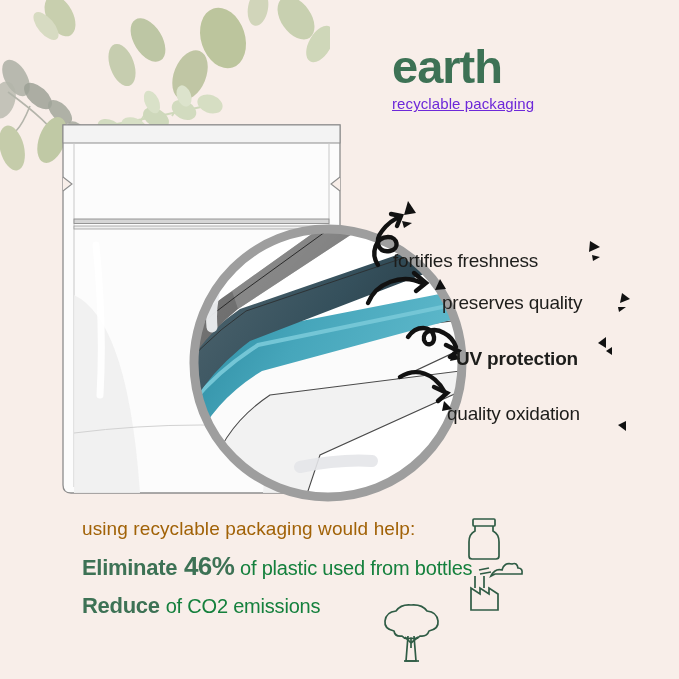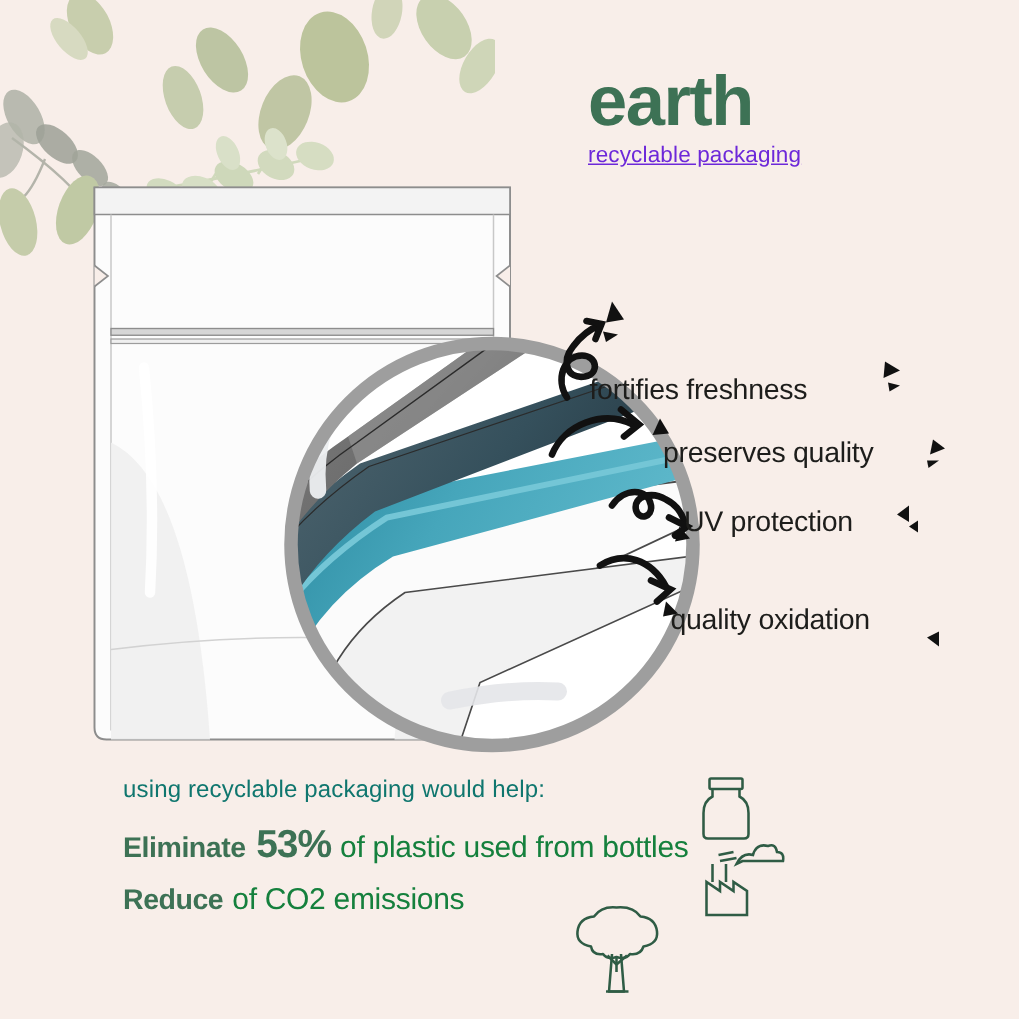--- a/index.html
+++ b/index.html
@@ -33,31 +33,31 @@
   
   .artwork { position:absolute; left:0px; top:95px; width:470px; height:420px; }
 
   
   .feature {
     position:absolute; font-size:19px; color:#1d1d1b;
     white-space:nowrap; letter-spacing:-0.2px;
   }
   .f1 { left:393px; top:222px;margin-top:28px; }
   .f2 { left:442px; top:280px;margin-top:12px; }
-  .f3 { left:456px; top:338px; }
+  .f3 { left:456px; top:348px;font-weight:bold; }
   .f4 { left:447px; top:403px; }
 
   .callouts { position:absolute; left:360px; top:195px; width:319px; height:250px; pointer-events:none; }
 
   
   .stats { position:absolute; left:82px; top:518px; width:520px; }
-  .stats .intro { font-size:16px; color:#0f766e; letter-spacing:0.1px; }
+  .stats .intro { font-size:19px; color:#a16207; letter-spacing:0.1px; }
   .stat-row { display:flex; align-items:baseline; margin-top:11px; }
   .stat-row .verb {
-    font-size:19px; font-weight:bold; color:#3d7255; letter-spacing:-0.3px;
+    font-size:22px; font-weight:bold; color:#3d7255; letter-spacing:-0.3px;
   }
   .stat-row .num {
     font-size:26px; font-weight:bold; color:#3d7255;
     letter-spacing:-0.7px; margin-left:7px;
   }
   .stat-row .rest {
     font-size:20px; color:#15803d; letter-spacing:-0.2px; margin-left:6px; font-weight:400;
   }
   .stat-icons { position:absolute; left:455px; top:512px; width:90px; height:105px; }
   .tree-icon { position:absolute; left:372px; top:603px; width:78px; height:62px; }
@@ -234,21 +234,21 @@
   <div class="feature f1">fortifies freshness</div>
   <div class="feature f2">preserves quality</div>
   <div class="feature f3">UV protection</div>
   <div class="feature f4">quality oxidation</div>
 
   <div class="stats">
     <div class="intro">using recyclable packaging would help:</div>
 
     <div class="stat-row">
       <span class="verb">Eliminate</span>
-      <span class="num">53%</span>
+      <span class="num">46%</span>
       <span class="rest">of plastic used from bottles</span>
     </div>
 
     <div class="stat-row">
       <span class="verb">Reduce</span>
       <span class="rest">of CO2 emissions</span>
     </div>
 
   </div>
 

